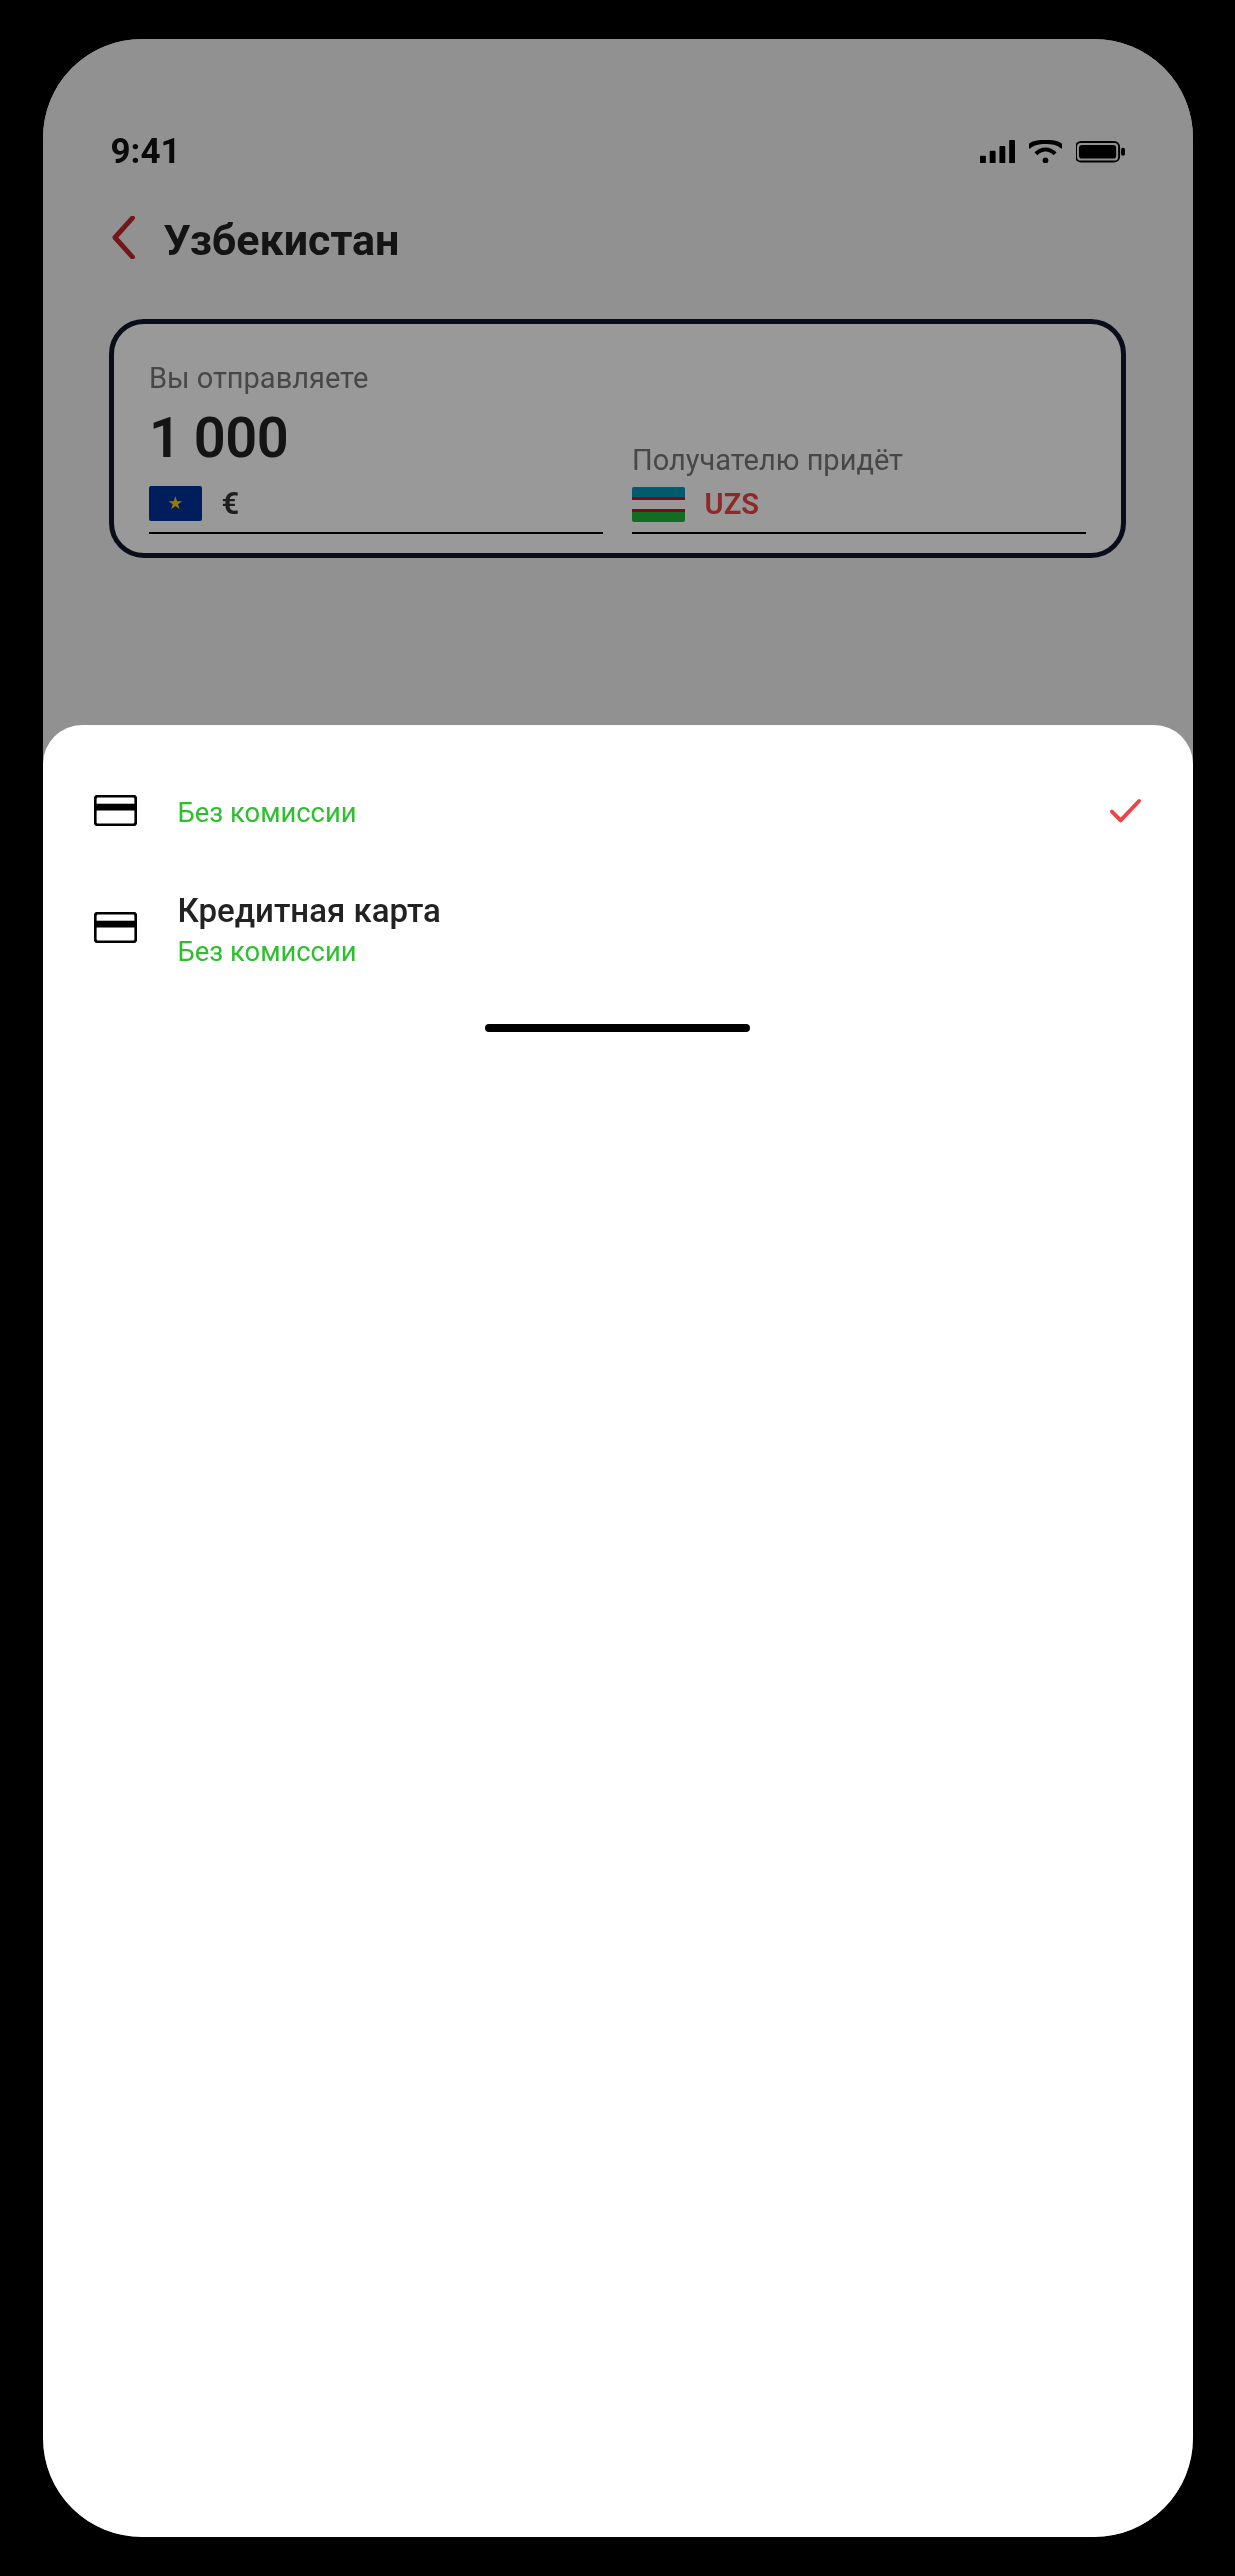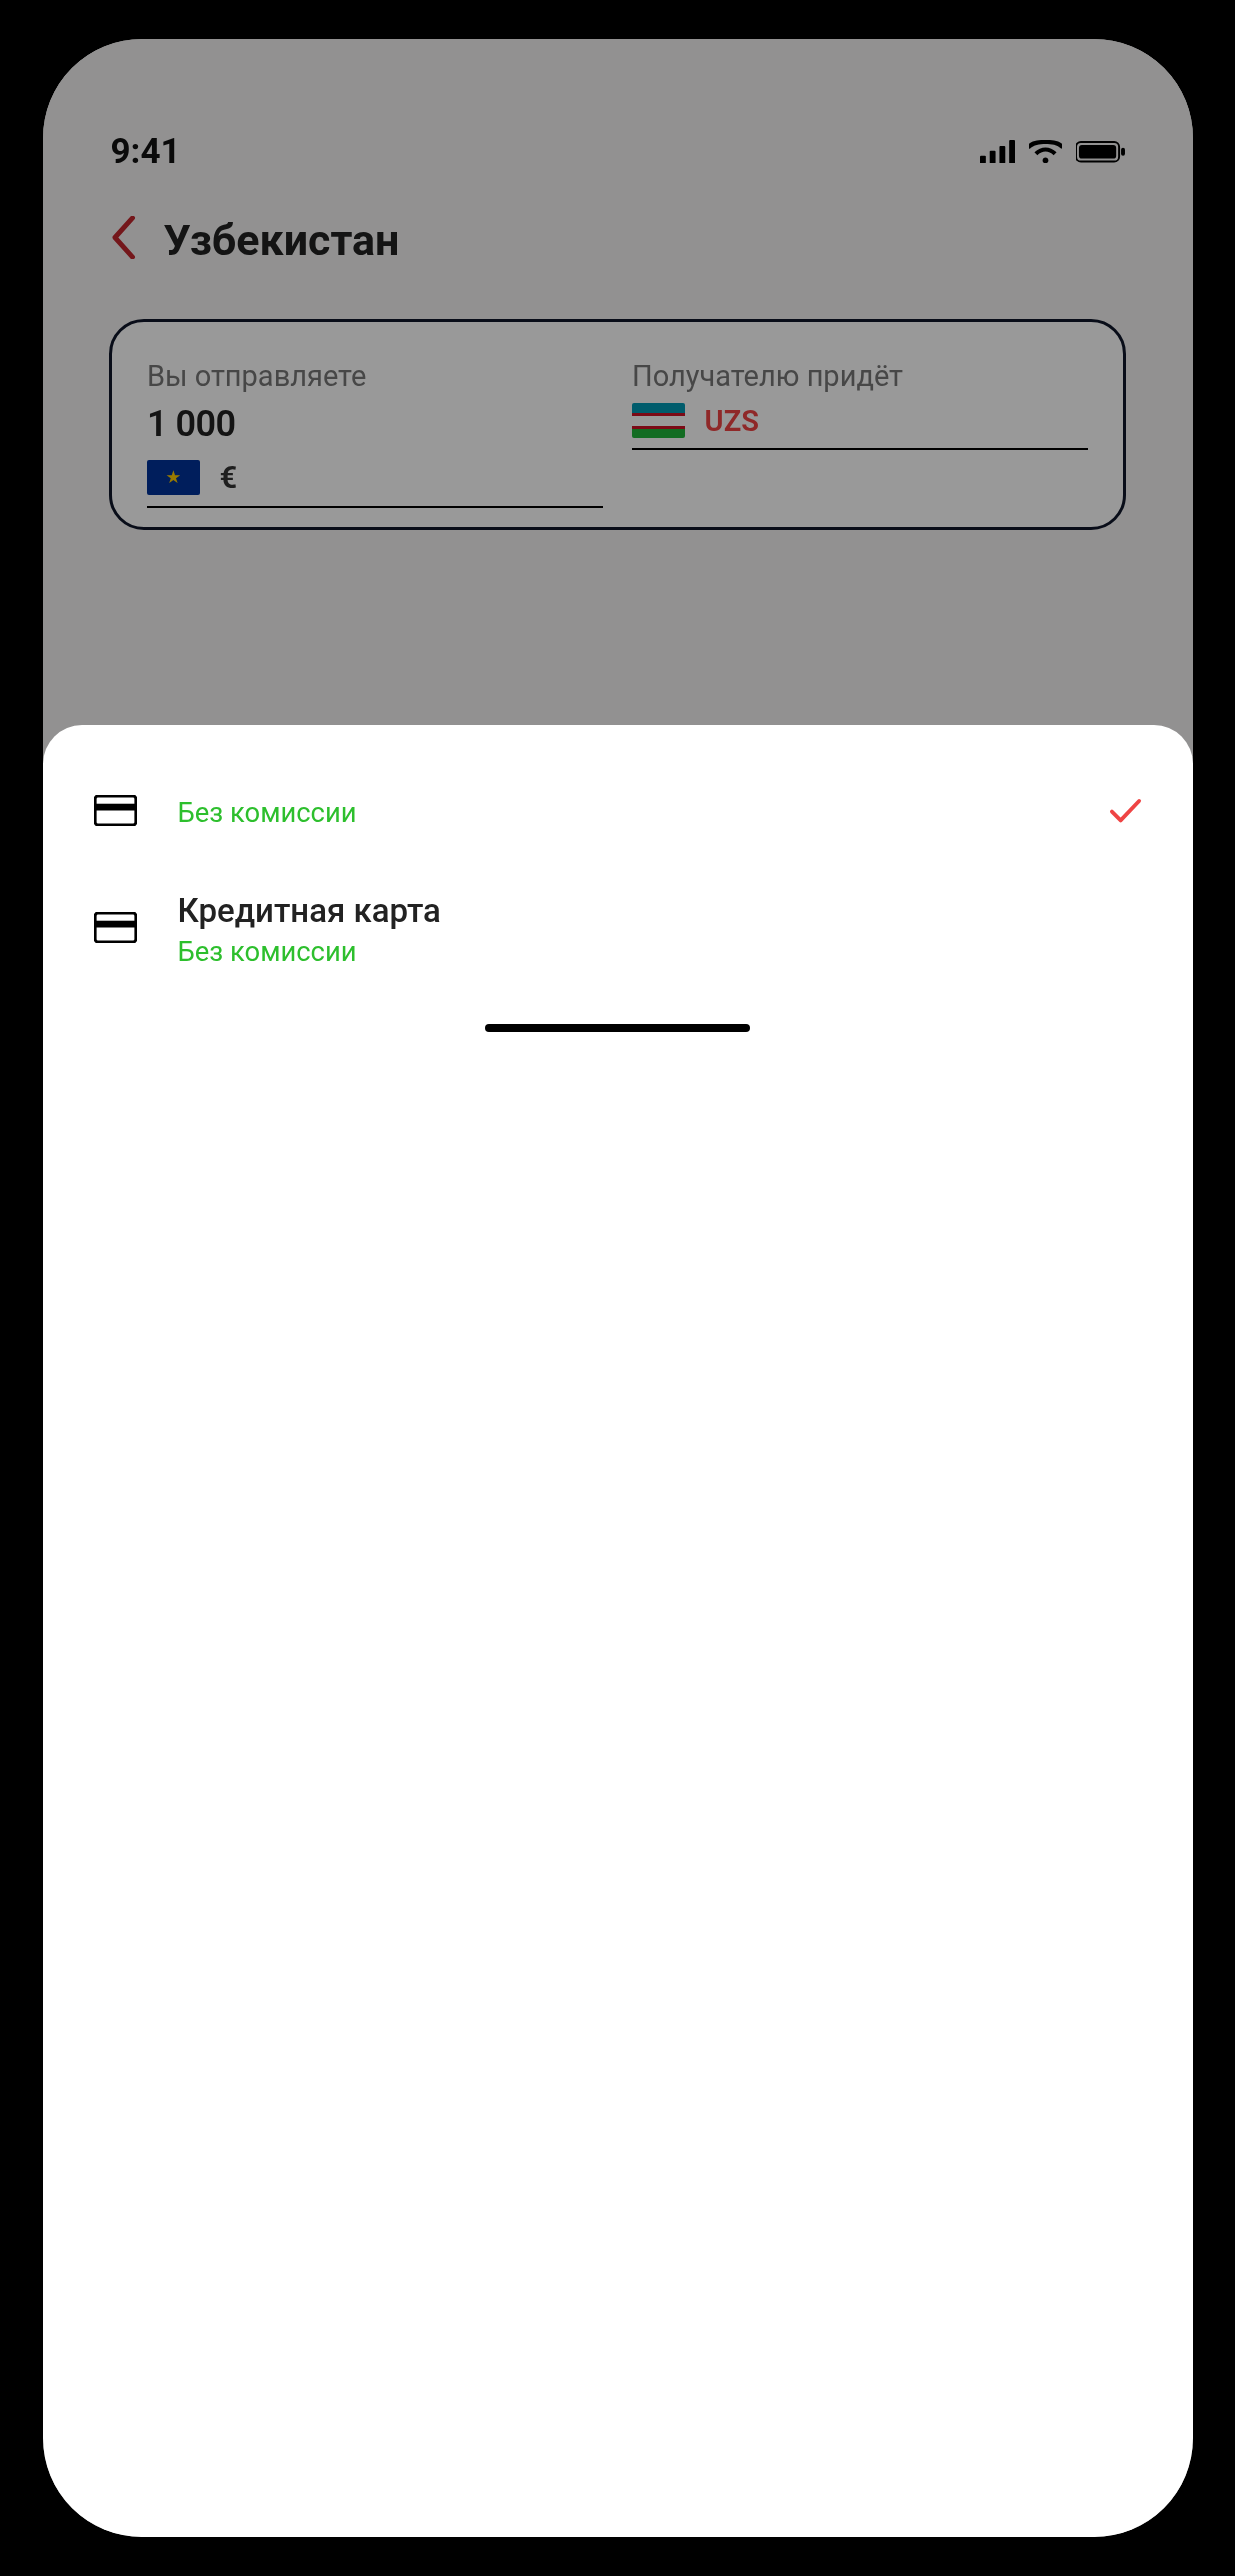--- a/index.html
+++ b/index.html
@@ -56,29 +56,30 @@
   .nav-row {
     display: flex; align-items: center; gap: 27.4px;
     padding: 35px 19.6px 17.6px 29px;
   }
   .chev-back { color: #c1272d; }
   .nav-title { font-size: 43px; font-weight: 700; color: #222; }
 
   .card-box {
     margin: 37px 27.4px 0 27.4px;
     background: #fff;
-    border: 3px solid #0f172a;
+    border: 5px solid #0f172a;
     border-radius: 35px;
     padding: 37px 35px 19.6px 35px;
     display: flex;
     gap: 29px;
+    align-items: flex-end;
   }
   .col { flex: 1; display: flex; flex-direction: column; }
   .card-label { font-size: 29px; color: #777; margin-bottom: 9.8px; }
-  .card-value { font-size: 36px; font-weight: 600; color: #222; margin-bottom: 13.7px; letter-spacing: -0.5px; }
+  .card-value { font-size: 56px; font-weight: 600; color: #222; margin-bottom: 13.7px; letter-spacing: -0.5px; }
   .cur-row { display: flex; align-items: center; gap: 19.6px; padding-bottom: 9.8px; border-bottom: 2px solid #000; }
   .flag { width: 53px; height: 35px; border-radius: 2px; overflow: hidden; }
   .flag-eu { background: #003399; position: relative; }
   .flag-eu::after { content: "★"; position: absolute; inset: 0; display: flex; align-items:center; justify-content:center; color: #ffcc00; font-size: 17.6px; }
   .flag-uz { display:flex; flex-direction:column; }
   .flag-uz .b1 { flex:1; background:#1eb53a; }
   .flag-uz .b2 { flex:1; background:#fff; }
   .flag-uz .b0 { flex:1; background:#0099b5; }
   .flag-uz .r { height:2.9px; background:#ce1126; }
   .cur-sym { font-size: 31px; font-weight: 600; color: #333; }

